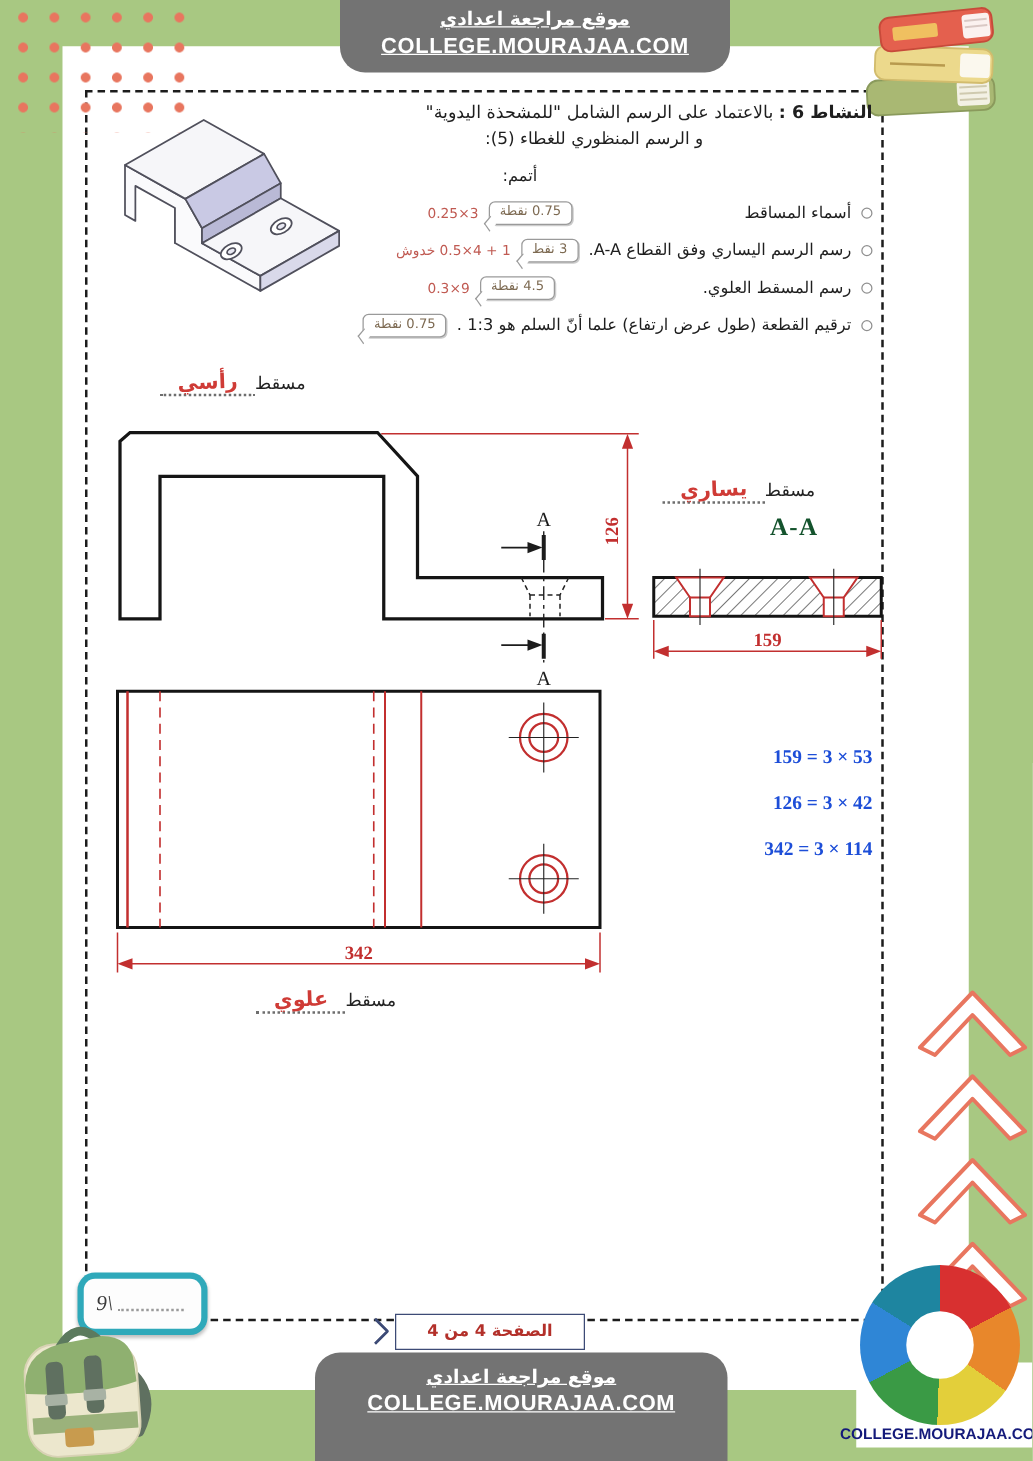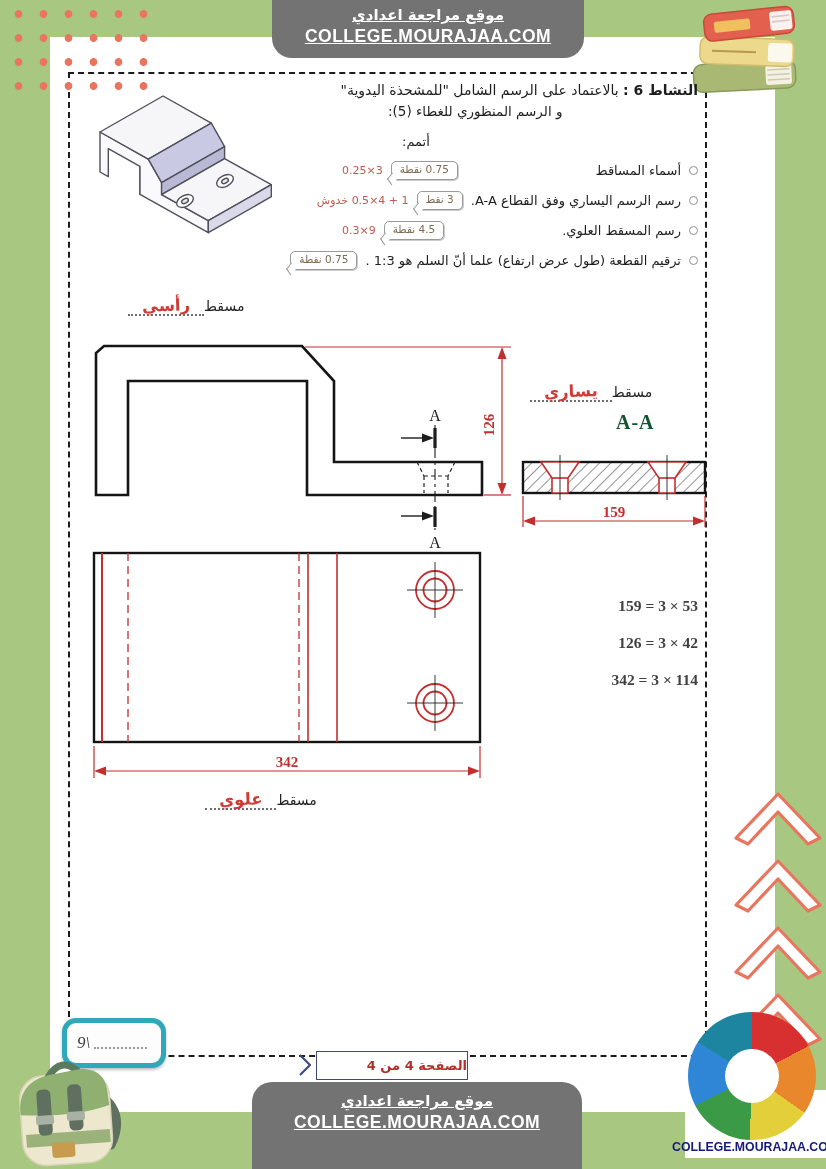--- a/index.html
+++ b/index.html
@@ -44,38 +44,38 @@
   .badge::after{content:"";position:absolute;left:-4px;bottom:-4px;width:7px;height:7px;background:#fff;
          border-left:1.4px solid #9a9a9a;border-bottom:1.4px solid #9a9a9a;transform:rotate(55deg) skewX(15deg);}
   .note{font-size:11px;color:#c05a52;direction:rtl;white-space:nowrap;flex:0 0 auto;margin-left:2px;}
   
   .vlabel{position:absolute;direction:rtl;z-index:3;font-size:14px;color:#222;white-space:nowrap;}
   .vlabel .dotline{border-bottom:2px dotted #6e6e6e;padding:0 14px;}
   .vlabel .hand{color:#cf3b36;font-weight:bold;font-size:16.5px;display:inline-block;transform:rotate(-2deg);}
   .aa-title{position:absolute;left:588px;top:411px;width:90px;z-index:3;color:#14532d;
             font-family:"Liberation Serif",serif;font-weight:bold;font-size:20px;letter-spacing:1px;margin-left:28px;}
   .calc{position:absolute;left:548px;top:591px;width:150px;z-index:3;text-align:right;
-        font-family:"Liberation Serif",serif;font-weight:bold;font-size:15.5px;color:#404040;}
+        font-family:"Liberation Serif",serif;font-weight:bold;font-size:15.5px;color:#1d4ed8;}
   .calc div{height:37px;line-height:30px;white-space:nowrap;}
   
   .iso-svg{position:absolute;left:85px;top:82px;z-index:3;}
   .front-svg{position:absolute;left:85px;top:335px;z-index:3;}
   .left-svg{position:absolute;left:512px;top:448px;z-index:3;}
   .top-svg{position:absolute;left:85px;top:545px;z-index:3;}
   .books-svg{position:absolute;left:686px;top:2px;z-index:3;}
   .backpack-svg{position:absolute;left:5px;top:1048px;z-index:6;}
   
   .score-badge{position:absolute;left:62px;top:1018px;width:104px;height:50px;background:#2fa9ba;
                border-radius:14px;z-index:3;box-shadow:0 2px 3px rgba(0,0,0,.25);}
   .score-inner{position:absolute;left:5px;top:5px;right:5px;bottom:5px;background:#fdfdfd;border-radius:9px;
                display:flex;align-items:center;padding:0 10px;}
   .score-text{font-family:"Liberation Serif",serif;font-style:italic;font-size:17px;color:#3a3a3a;}
   .score-dots{flex:1;border-bottom:2px dotted #9a9a9a;height:10px;margin:0 4px;}
   .page-banner{position:absolute;left:316px;top:1051px;width:150px;height:27px;background:#fff;
-               border:1.4px solid #3d4b76;z-index:3;display:flex;align-items:center;justify-content:flex-end;}
+               border:1.4px solid #3d4b76;z-index:3;display:flex;align-items:center;justify-content:center;}
   .page-banner .pn{font-size:13px;font-weight:bold;color:#b3302a;direction:rtl;}
   .banner-arrow{position:absolute;left:-18px;top:2px;}
 </style>
 </head>
 <body>
 
 <div class="canvas">
 
   <div class="page"></div>
   <div class="corner-white"></div>

